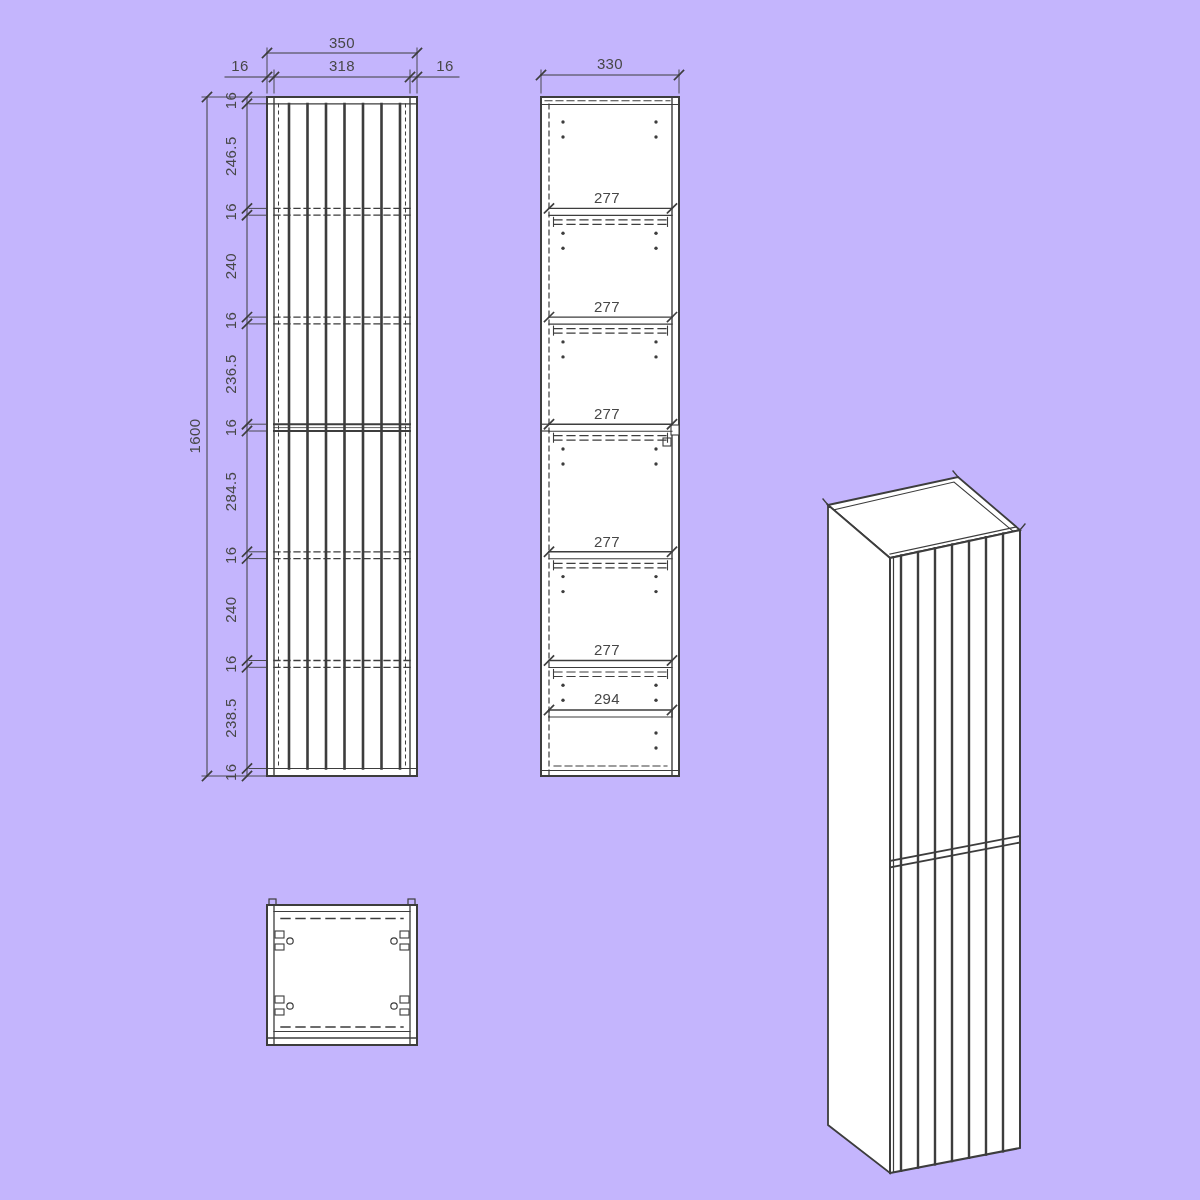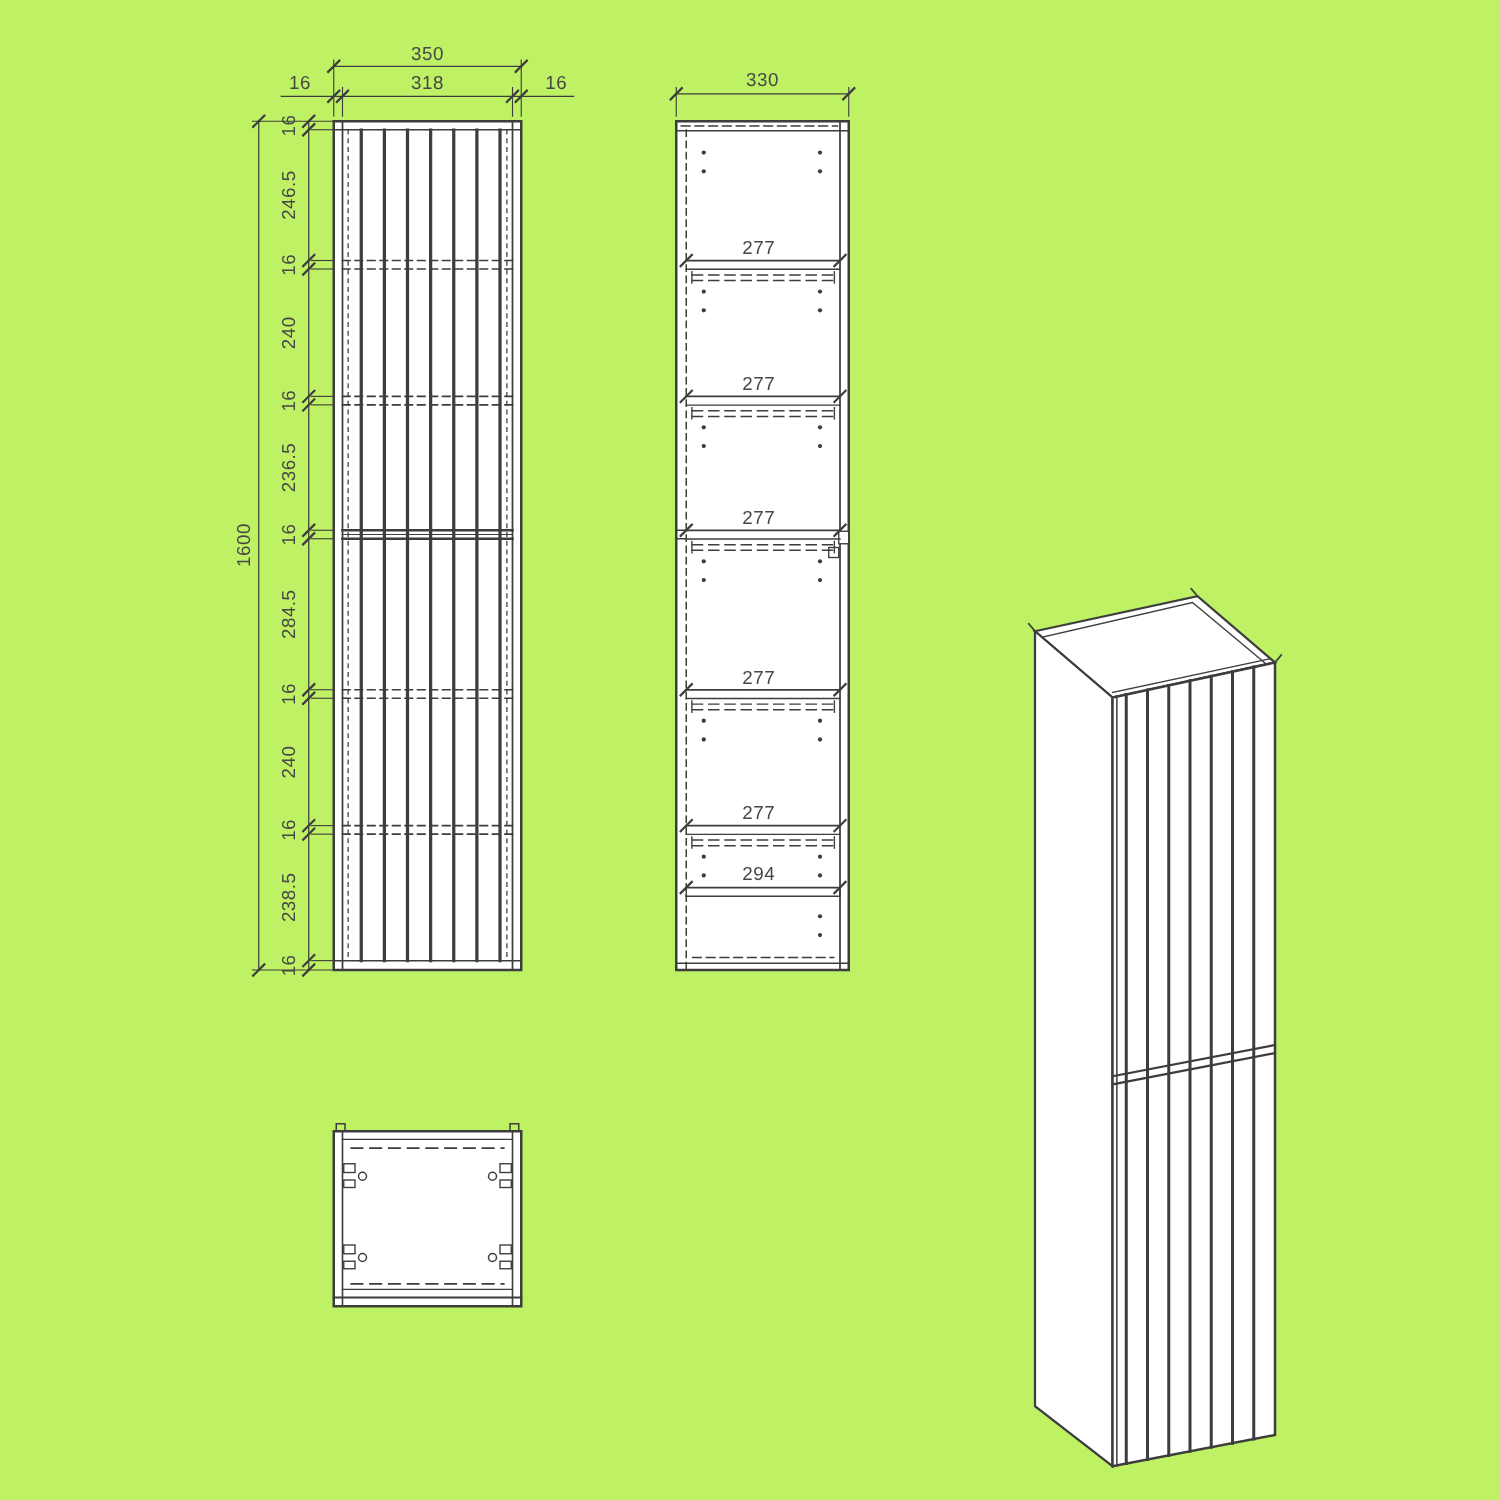--- a/index.html
+++ b/index.html
@@ -1,16 +1,16 @@
 <!DOCTYPE html>
 <html><head>
 <meta charset="utf-8">
 <style>
   html,body{margin:0;padding:0;background:#ffffff;}
-  #page{position:relative;width:1200px;height:1200px;background:#bef264;overflow:hidden;}
+  #page{position:relative;width:1200px;height:1200px;background:#c4b5fd;overflow:hidden;}
   svg{display:block;}
   svg line,svg rect,svg polygon,svg polyline,svg path{stroke:#3d3d3d;fill:none;stroke-linecap:square;}
   svg rect.panel,svg polygon.panel{fill:#ffffff;}
   svg circle.dot{fill:#3d3d3d;stroke:none;}
   svg circle.hinge{stroke:#3d3d3d;fill:none;}
   text{font-family:"Liberation Sans","DejaVu Sans",sans-serif;font-size:15px;fill:#474747;letter-spacing:0.4px;}
   text.dim{text-anchor:middle;}
 </style>
 </head>
 <body>

